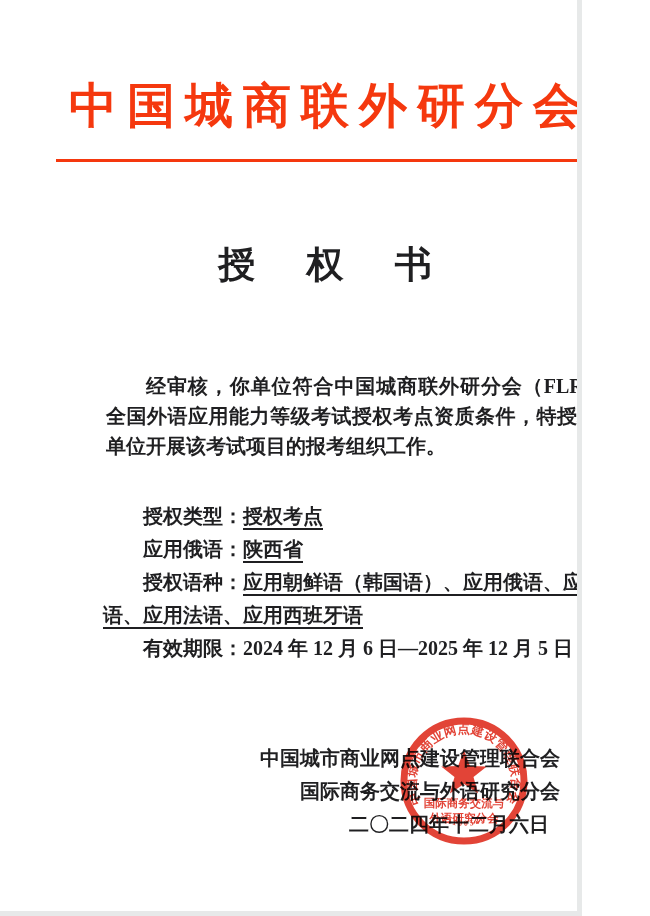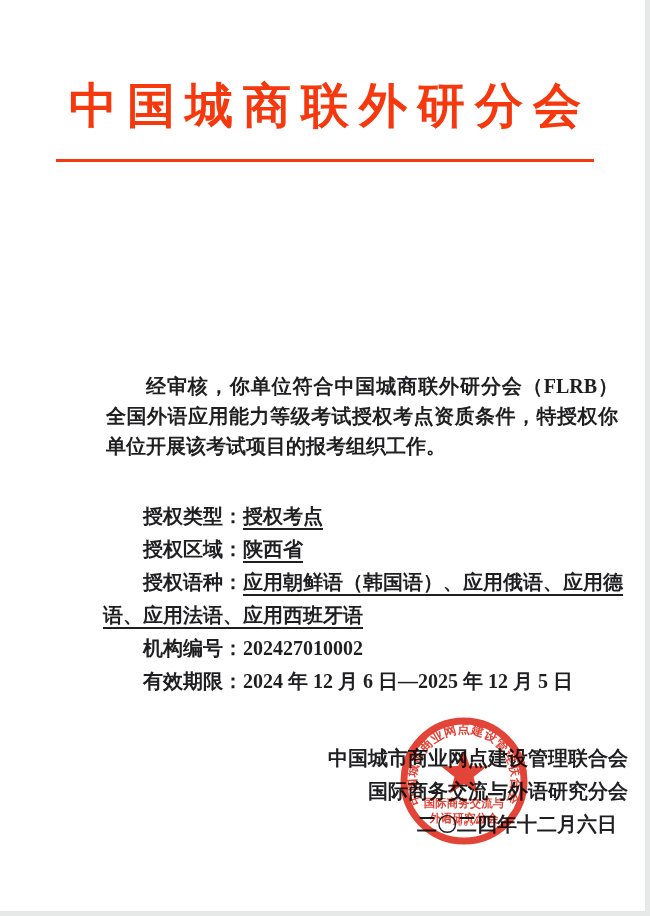--- a/index.html
+++ b/index.html
@@ -1,17 +1,17 @@
 <!DOCTYPE html>
 <html><head>
 <meta charset="utf-8">
 <style>
   html,body{margin:0;padding:0;background:#fff;}
   .page{
-    position:relative;width:650px;height:916px;background:#ffffff;overflow:hidden;
+    position:relative;width:582px;height:916px;background:#ffffff;overflow:hidden;
     font-family:"Liberation Serif","DejaVu Serif",serif;color:#1f1f21;
   }
   .edge-right{position:absolute;top:0;right:0;width:5px;height:916px;background:#e7e9e9;}
   .edge-bottom{position:absolute;left:0;bottom:0;width:650px;height:5px;background:#e7e9e9;}
 
   .org-header{
     position:absolute;top:74px;left:0;width:650px;text-align:center;
     font-size:48px;font-weight:bold;color:#f5380e;
     letter-spacing:10px;text-indent:10px;white-space:nowrap;
   }
@@ -57,36 +57,34 @@
   .seal text{font-family:"Liberation Serif","DejaVu Serif",serif;font-weight:bold;fill:#e03426;}
 </style>
 </head>
 <body>
 
 <div class="page">
 
   <div class="org-header">中国城商联外研分会</div>
   <div class="red-rule"></div>
 
+  <div class="doc-title">授 权 书</div>
 
 
   <div class="body-par">经审核，你单位符合中国城商联外研分会（FLRB）全国外语应用能力等级考试授权考点资质条件，特授权你单位开展该考试项目的报考组织工作。</div>
 
   <div class="details">
     <div class="detail-row">
       <span class="lbl">授权类型：</span><span class="val u">授权考点</span>
     </div>
     <div class="detail-row">
-      <span class="lbl">授权区域：</span><span class="val u">陕西省</span>
+      <span class="lbl">应用俄语：</span><span class="val u">陕西省</span>
     </div>
     <div class="detail-row">
       <span class="lbl">授权语种：</span><span class="val u">应用朝鲜语（韩国语）、应用俄语、应用德语、应用法语、应用西班牙语</span>
-    </div>
-    <div class="detail-row">
-      <span class="lbl">机构编号：</span><span class="val">202427010002</span>
     </div>
     <div class="detail-row">
       <span class="lbl">有效期限：</span><span class="val">2024 年 12 月 6 日—2025 年 12 月 5 日</span>
     </div>
   </div>
 
   <div class="signature">
     <div>中国城市商业网点建设管理联合会</div>
     <div>国际商务交流与外语研究分会</div>
     <div class="date">二〇二四年十二月六日</div>

